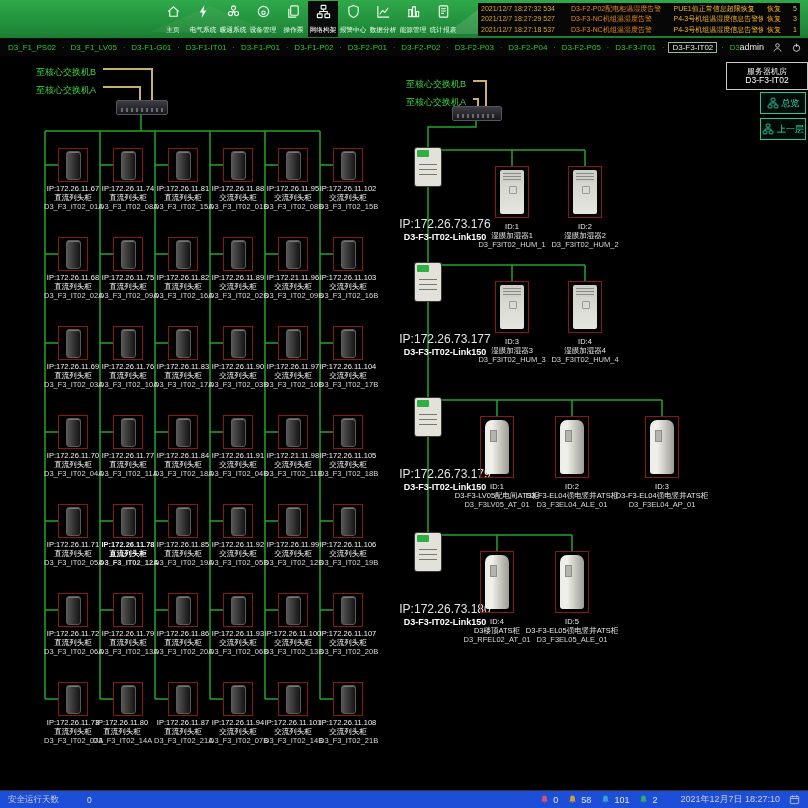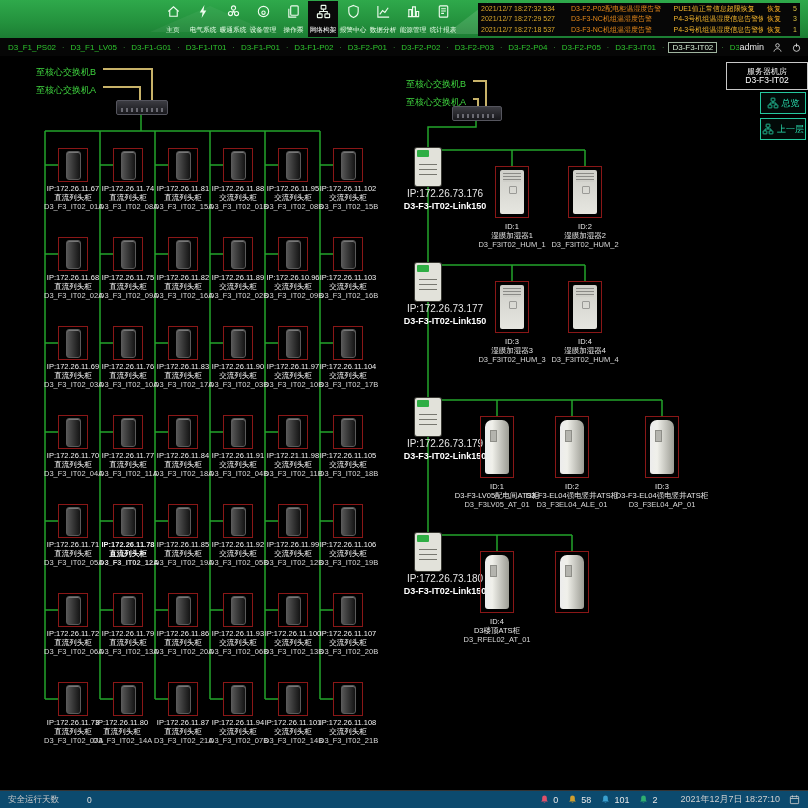--- a/index.html
+++ b/index.html
@@ -75,35 +75,35 @@
     border:1px solid #9a9a96;border-radius:1px;}
   .ats{width:24px;height:54px;background:linear-gradient(90deg,#ececе6,#f0f0ea 30%,#9c9c94);
     background:linear-gradient(90deg,#ececec,#f0f0ea 30%,#9c9c94);border-radius:7px 7px 3px 3px;position:relative;}
   .ats::after{content:"";position:absolute;left:5px;top:10px;width:5px;height:10px;
     background:#b4b4ae;border:1px solid #8e8e88;}
   .link150{position:absolute;width:26px;height:38px;background:#e2e2da;border-radius:2px;
     cursor:pointer;box-shadow:0 0 0 1px #3a3a34;}
   .link150 .tab-g{position:absolute;left:2px;top:2px;width:12px;height:7px;background:#2fae44;border-radius:1px;}
   .link150 .ln{position:absolute;left:4px;width:18px;height:1px;background:#77776f;}
   .link-label{position:absolute;text-align:center;white-space:nowrap;line-height:1.25;}
-  .link-label .l-ip{font-size:10px;color:#e4e4e4;}
+  .link-label .l-ip{font-size:12px;color:#e4e4e4;margin-top:29px;}
   .link-label .l-name{font-size:9px;font-weight:bold;color:#ffffff;}
 
   
   #roombox{position:absolute;left:726px;top:6px;width:80px;height:26px;border:1px solid #c8c8c8;
     display:flex;flex-direction:column;align-items:center;justify-content:center;line-height:1.15;}
   #roombox .r1{font-size:8px;color:#f0f0f0;}
   #roombox .r2{font-size:8.5px;color:#ffffff;}
   .panel-btn{position:absolute;left:760px;width:46px;height:22px;border:1px solid #25c99f;
     display:flex;align-items:center;justify-content:center;gap:3px;cursor:pointer;
     color:#2adcae;font-size:9px;box-sizing:border-box;background:#020a08;}
   .panel-btn svg{width:12px;height:12px;}
 
   
-  #statusbar{position:absolute;left:0;top:790px;width:808px;height:18px;background:#0c4a6e;
+  #statusbar{position:absolute;left:0;top:790px;width:808px;height:18px;background:#1d4ed8;
     border-top:1px solid #333;display:flex;align-items:center;box-sizing:border-box;padding:0 8px;}
   #sb-label{font-size:8.5px;color:#c8c8c8;}
   #sb-value{font-size:8.5px;color:#e0e0e0;margin-left:28px;}
   #sb-right{margin-left:auto;display:flex;align-items:center;gap:9px;}
   .al-pair{display:flex;align-items:center;gap:3px;}
   .al-pair svg{width:11px;height:11px;}
   .al-count{font-size:9px;color:#e8e8e8;}
   #sb-date{font-size:9px;color:#cfcfcf;margin-left:14px;}
   #sb-cal svg{width:11px;height:11px;display:block;}
 </style>
@@ -585,21 +585,21 @@
     </div>
     <div class="node-label" style="left: 264px; top: 128px; width: 58px;">
       <div class="l-ip">IP:172.26.11.95</div>
       <div class="l-type">交流列头柜</div>
       <div class="l-code">D3_F3_IT02_08B</div>
     </div>
     <div class="cab-box" style="left: 278px; top: 181px;">
       <div class="cab"></div>
     </div>
     <div class="node-label" style="left: 264px; top: 217px; width: 58px;">
-      <div class="l-ip">IP:172.26.10.96</div>
+      <div class="l-ip">IP:172.21.11.96</div>
       <div class="l-type">交流列头柜</div>
       <div class="l-code">D3_F3_IT02_09B</div>
     </div>
     <div class="cab-box" style="left: 278px; top: 270px;">
       <div class="cab"></div>
     </div>
     <div class="node-label" style="left: 264px; top: 306px; width: 58px;">
       <div class="l-ip">IP:172.26.11.97</div>
       <div class="l-type">交流列头柜</div>
       <div class="l-code">D3_F3_IT02_10B</div>
@@ -791,20 +791,25 @@
     <div class="dev-box" style="left: 480px; top: 495px; width: 34px; height: 62px;">
       <div class="ats"></div>
     </div>
     <div class="node-label" style="left: 417px; top: 561px; width: 160px;">
       <div class="l-id">ID:4</div>
       <div class="l-name">D3楼顶ATS柜</div>
       <div class="l-code">D3_RFEL02_AT_01</div>
     </div>
     <div class="dev-box" style="left: 555px; top: 495px; width: 34px; height: 62px;">
       <div class="ats"></div>
+    </div>
+    <div class="node-label" style="left: 492px; top: 561px; width: 160px;">
+      <div class="l-id">ID:5</div>
+      <div class="l-name">D3-F3-EL05强电竖井ATS柜</div>
+      <div class="l-code">D3_F3EL05_ALE_01</div>
     </div>
   </div>
 
 <div id="statusbar">
   <span id="sb-label">安全运行天数</span>
   <span id="sb-value">0</span>
   <div id="sb-right">
     <span id="alarms" style="display:flex;align-items:center;gap:9px">
         <span class="al-pair">
           <svg viewBox="0 0 16 16" fill="#e0506a" stroke="none">

